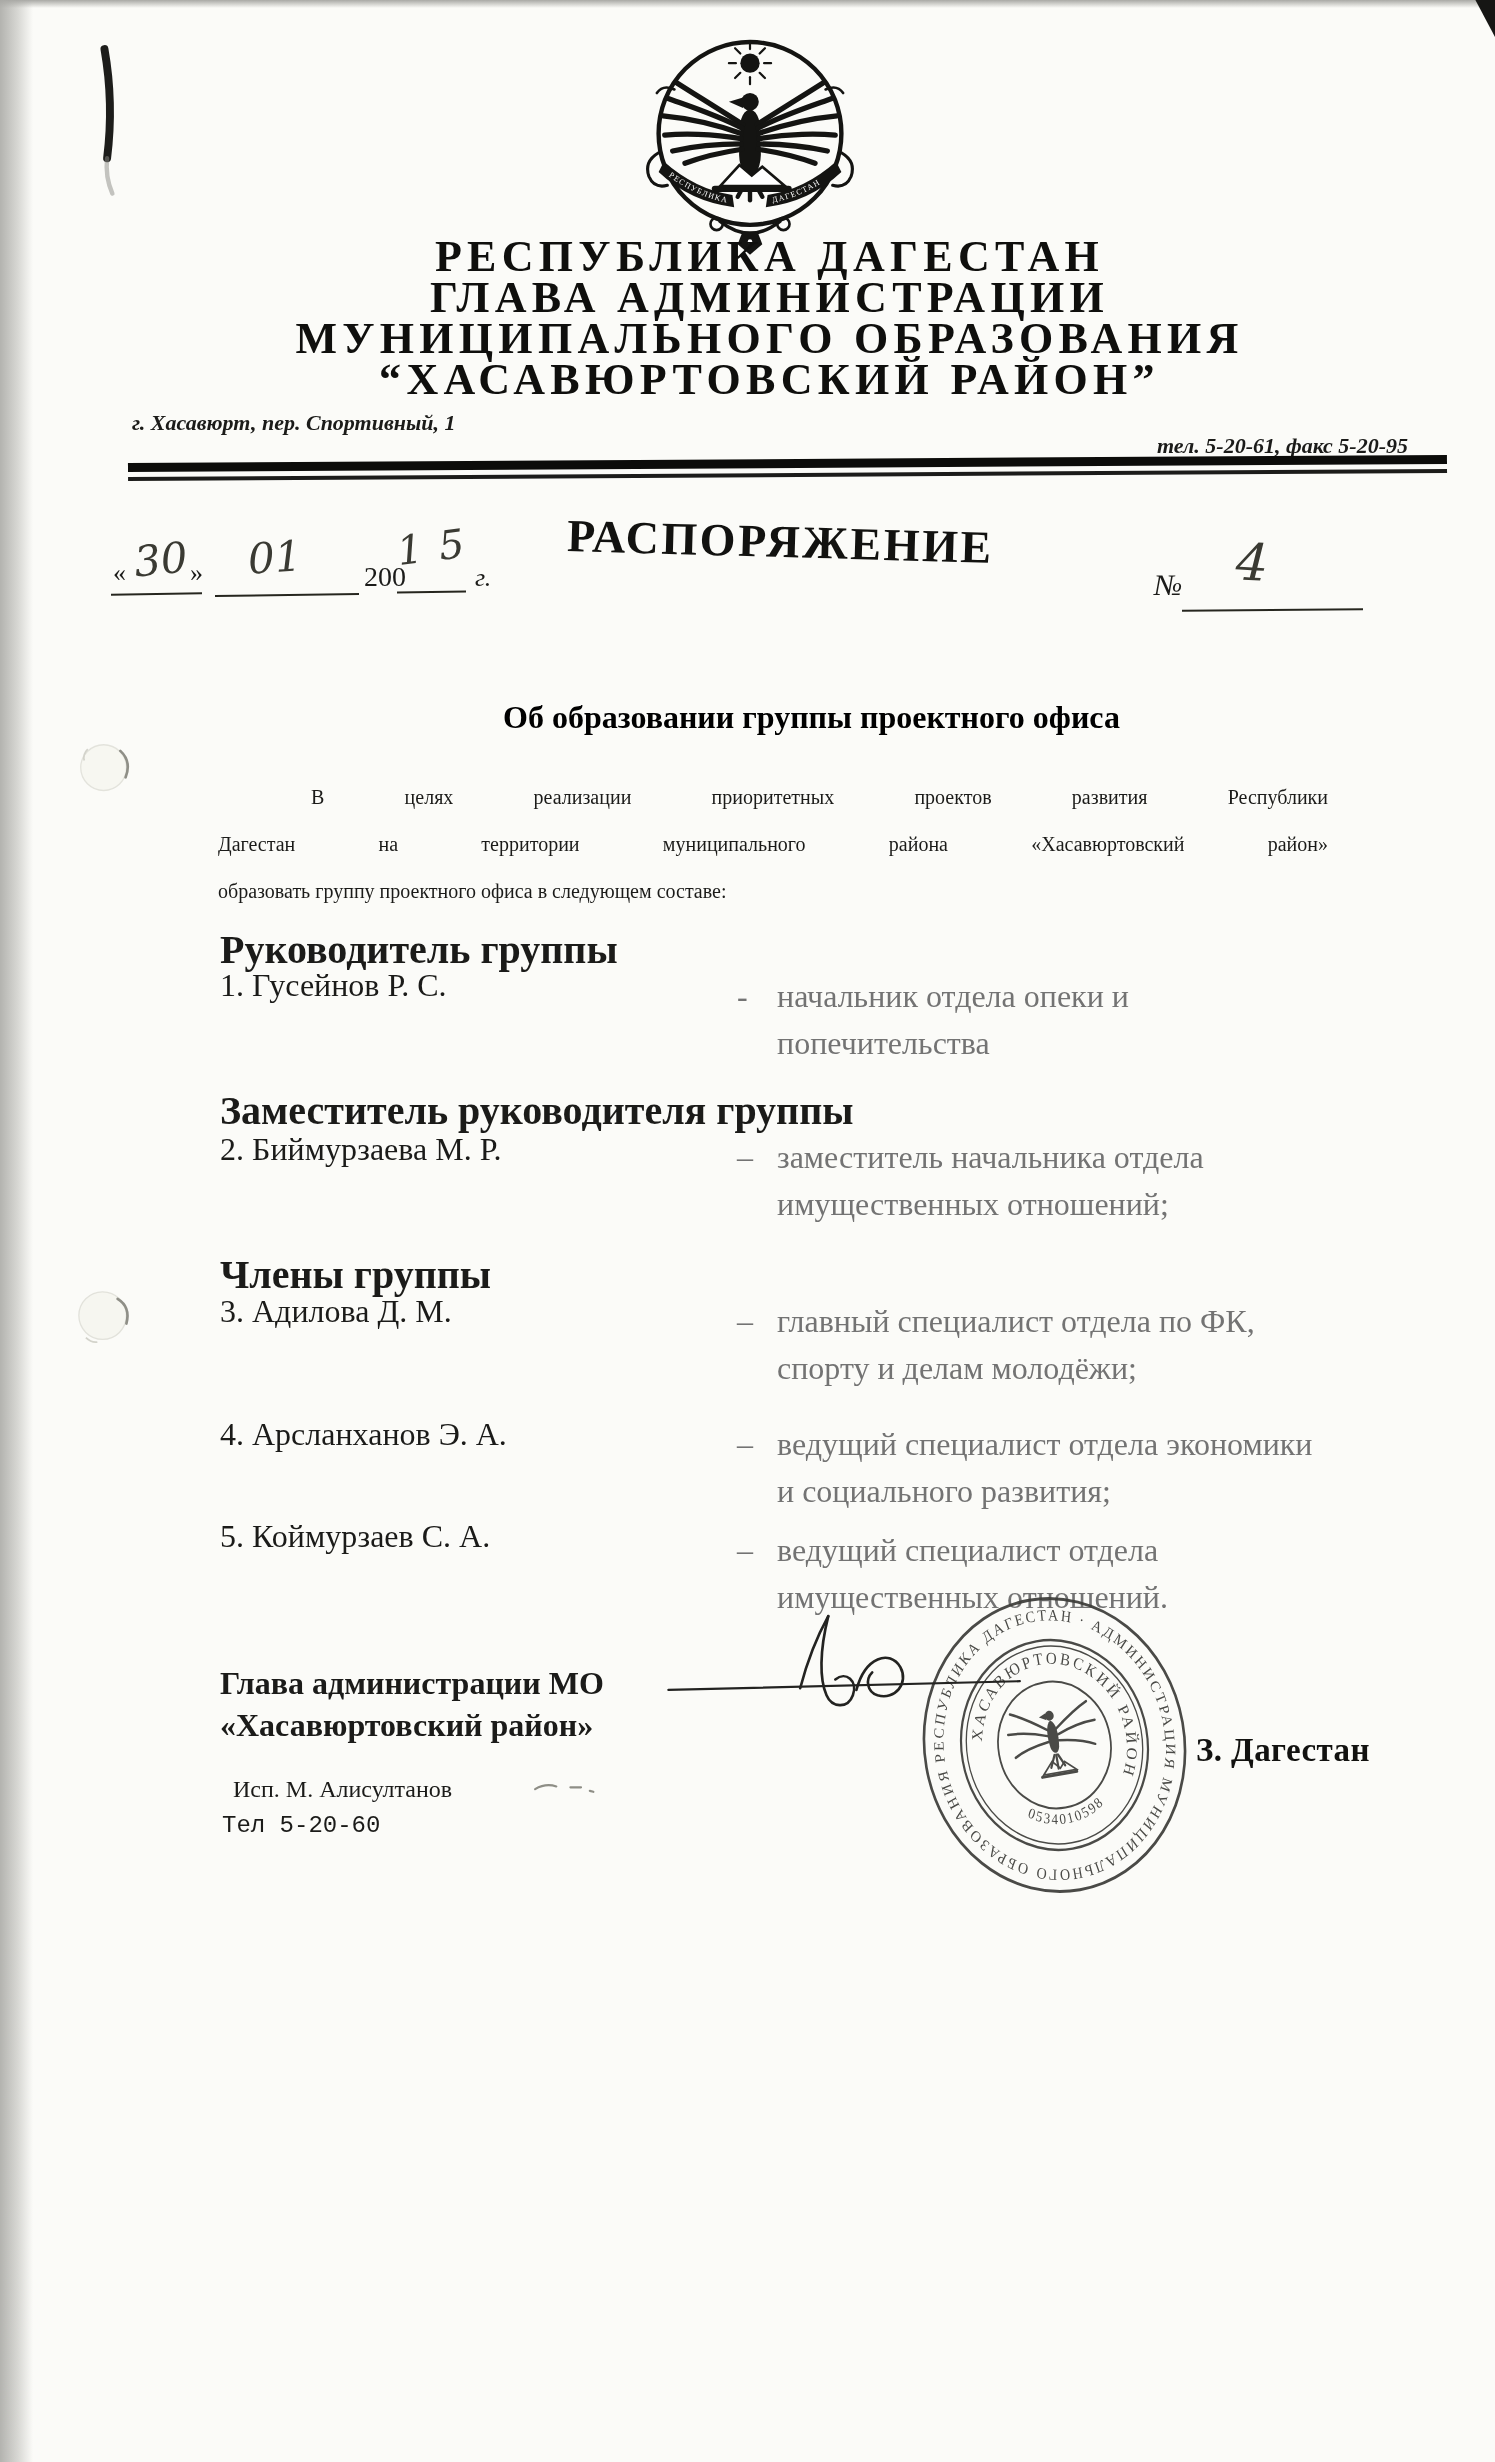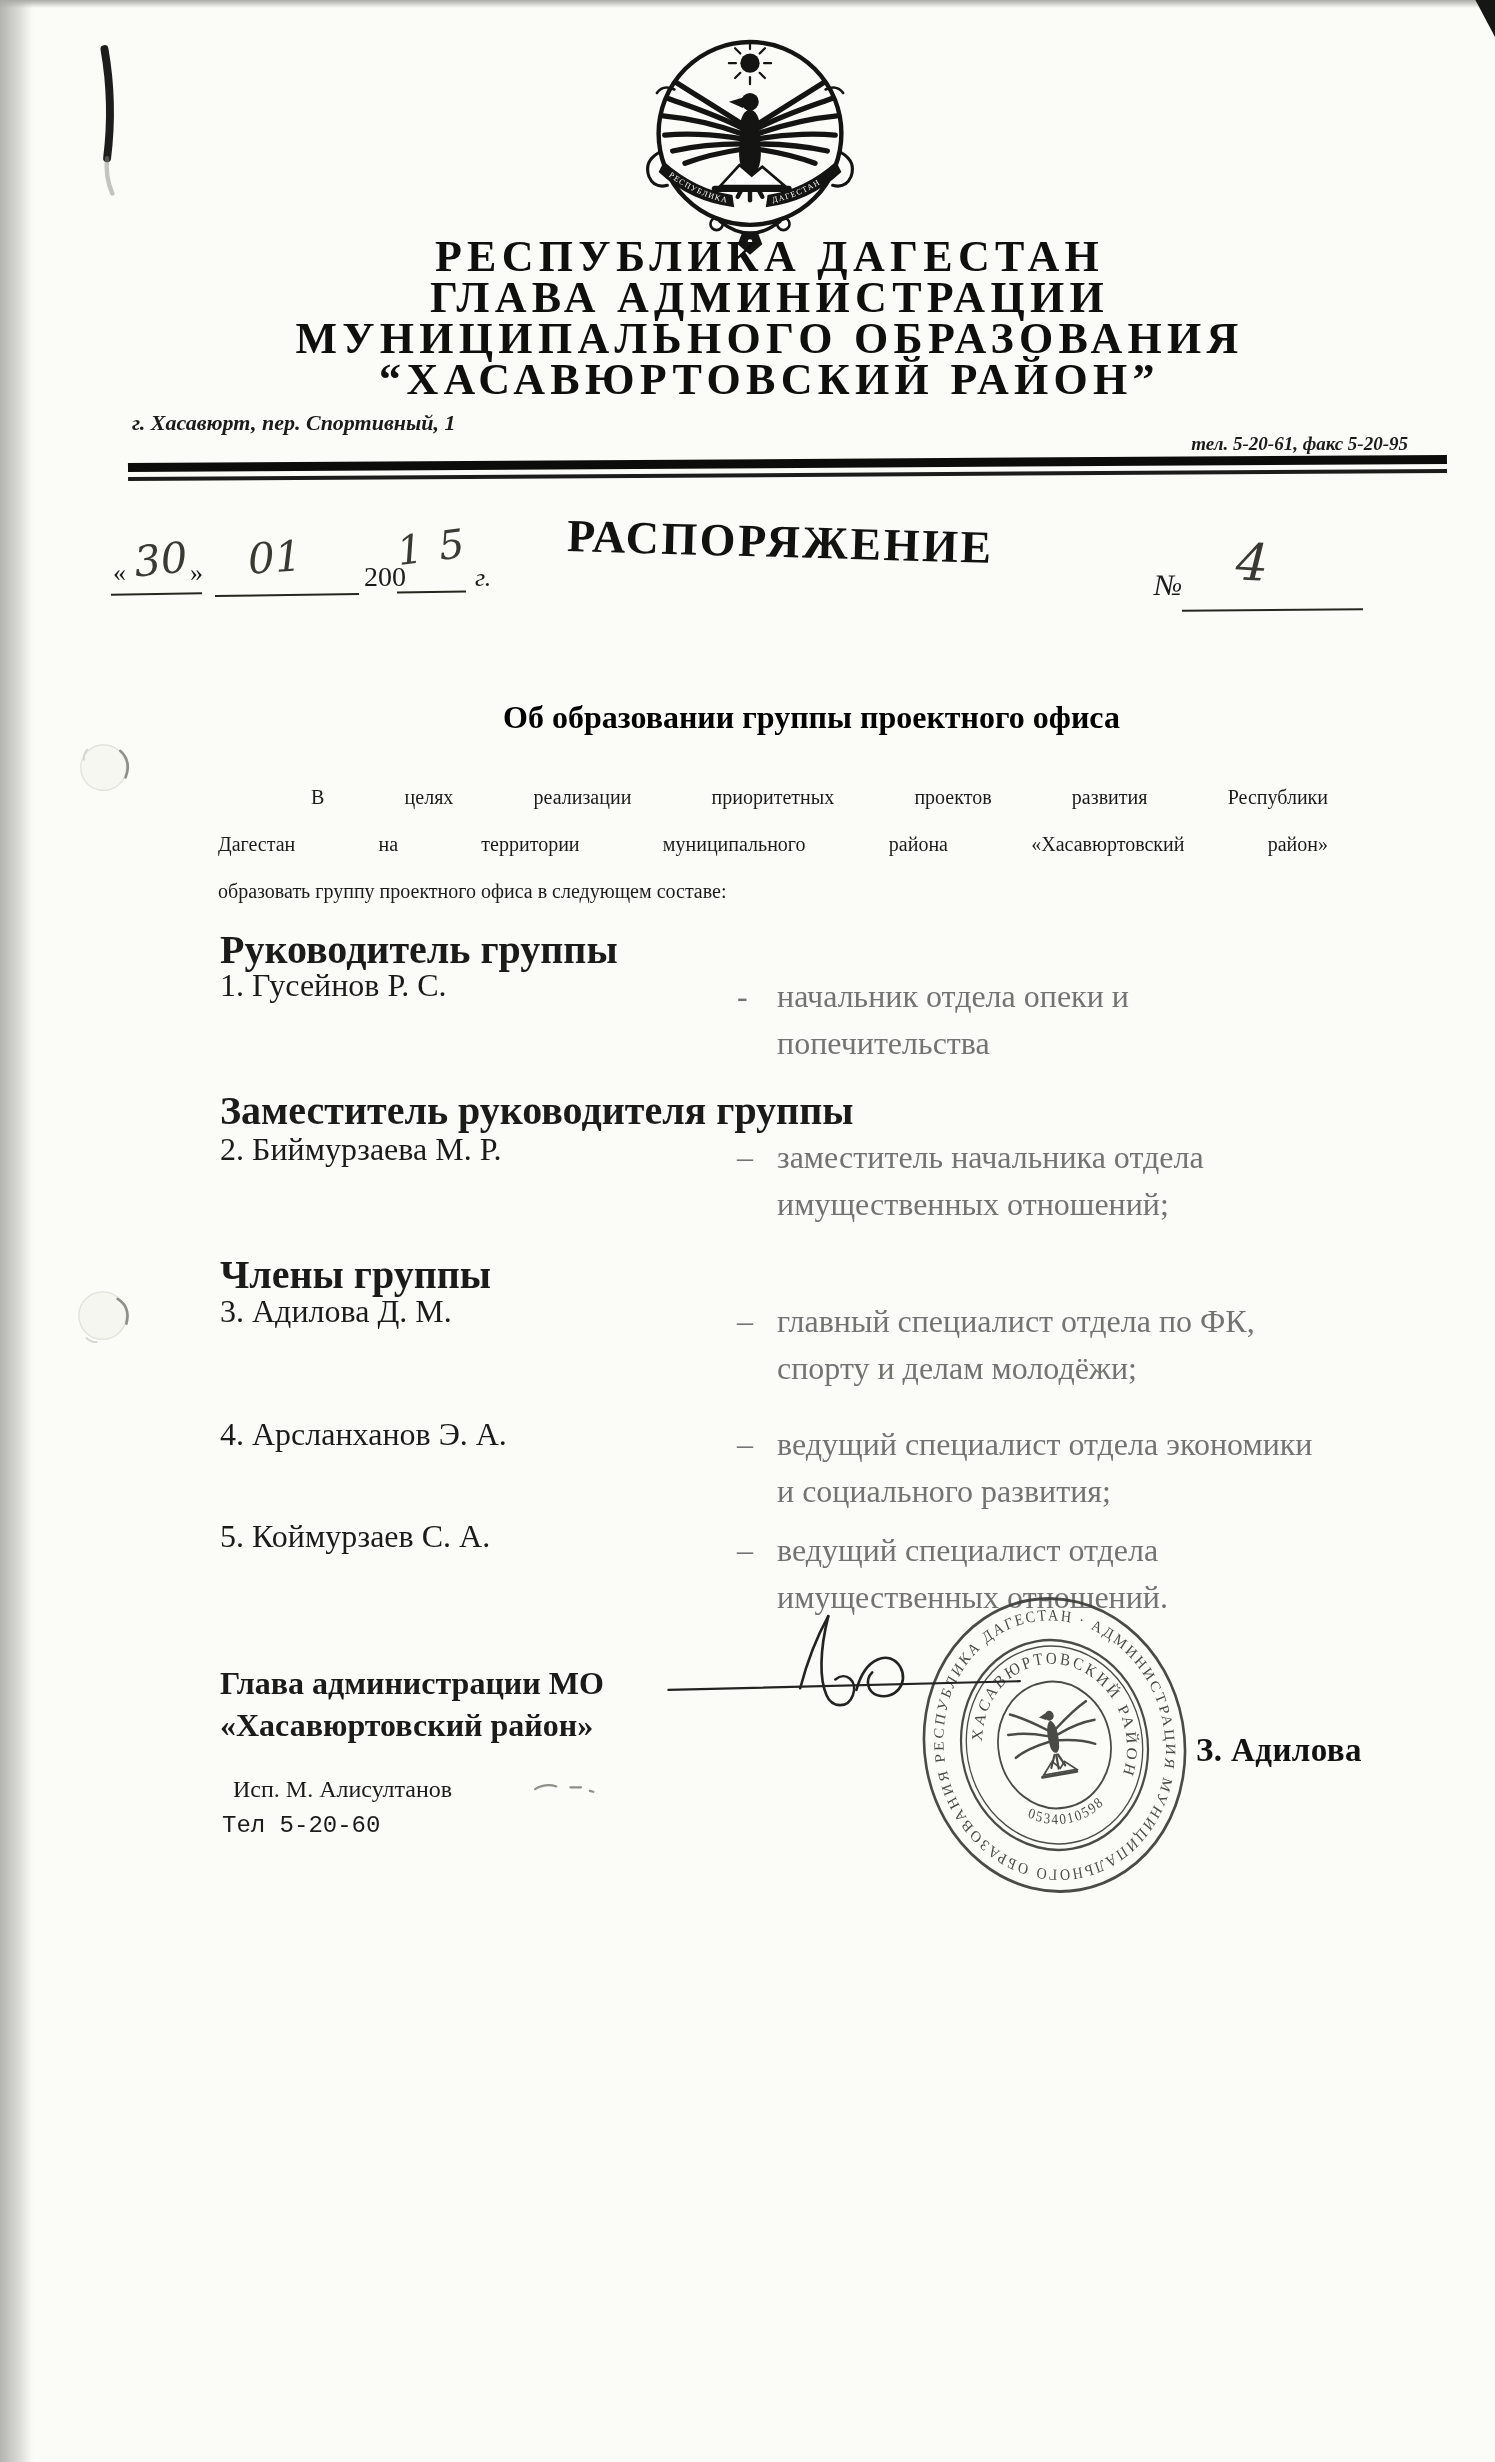--- a/index.html
+++ b/index.html
@@ -5,21 +5,21 @@
   html,body{margin:0;padding:0;}
   body{width:1495px;height:2462px;position:relative;background:#e8e8e4;font-family:"Liberation Serif","DejaVu Serif",serif;}
   .sheet{position:absolute;left:0;top:0;width:1495px;height:2462px;background:#fbfbf8;overflow:hidden;}
   .t{position:absolute;white-space:nowrap;color:#1b1b19;}
   .edge-left{position:absolute;left:0;top:0;width:33px;height:100%;background:linear-gradient(90deg,#b3b3af 0%,#d8d8d4 55%,rgba(235,235,231,0) 100%);}
   .edge-top{position:absolute;left:0;top:0;width:100%;height:8px;background:linear-gradient(180deg,#a9a9a5 0%,rgba(235,235,231,0) 100%);}
   .corner-tr{position:absolute;left:1467px;top:0;width:28px;height:37px;background:#161614;clip-path:polygon(100% 0,100% 100%,30% 0);}
   .hdr-block{position:absolute;left:154px;top:236px;width:1231px;text-align:center;}
   .hdr-line{display:block;font-weight:bold;font-size:44px;line-height:41px;letter-spacing:5.3px;color:#0f0f0d;}
   .addr{font-size:22px;font-style:italic;font-weight:bold;}
-  .phone{font-size:19px;font-style:italic;font-weight:bold;text-align:right;}
+  .phone{font-size:22px;font-style:italic;font-weight:bold;text-align:right;}
   .rule-wrap{position:absolute;left:128px;top:459px;width:1319px;transform:rotate(-0.35deg);}
   .rule-thick{height:8.8px;background:#0c0c0a;}
   .rule-thin{height:3.5px;background:#1c1c1a;margin-top:5.3px;}
   .hw{position:absolute;font-family:"DejaVu Serif",serif;font-style:italic;color:#3a3a33;white-space:nowrap;}
   .uline{position:absolute;height:1.8px;background:#26261f;}
   .doc-title{position:absolute;left:521px;top:515px;width:519px;text-align:center;font-size:46px;font-weight:bold;letter-spacing:2.6px;color:#121210;transform:rotate(1.6deg);}
   .subject{position:absolute;left:281px;top:699px;width:1061px;text-align:center;font-size:32px;font-weight:bold;}
   .body-par{position:absolute;left:218px;top:774px;width:1110px;font-size:20px;line-height:47px;color:#1b1b19;}
   .jline{text-align:justify;text-align-last:justify;height:47px;}
   .jline.first{margin-left:93px;width:1017px;}
@@ -243,21 +243,21 @@
 
   <svg class="abs" style="left:642px;top:1602px;z-index:4;" width="413" height="132" viewBox="0 0 470 150">
     <g stroke="#232321" fill="none" stroke-linecap="round">
       <path d="M30,100 L430,90" stroke-width="2.5"></path>
       <path d="M212,16 C202,56 202,88 210,106 C216,120 234,122 240,106 C246,90 232,78 220,88" stroke-width="3"></path>
       <path d="M244,100 C254,62 282,54 294,74 C304,92 288,112 268,106 C256,102 254,88 262,80" stroke-width="3"></path>
       <path d="M180,98 C190,60 202,34 212,16" stroke-width="3"></path>
     </g>
   </svg>
 
-  <span class="t signer" style="left:1196px;top:1732px;">З. Адилова</span>
+  <span class="t signer" style="left:1196px;top:1732px;">З. Дагестан</span>
 
   <svg class="abs" style="left:528px;top:1775px;" width="106" height="30" viewBox="0 0 120 34">
     <path d="M8,16 q12,-7 24,-3 M48,14 l12,0 M70,18 l4,1" stroke="#8e8e86" stroke-width="2.5" fill="none" stroke-linecap="round"></path>
   </svg>
 
   <span class="t foot" style="left:233px;top:1776px;">Исп. М. Алисултанов</span>
   <span class="t foot" style="left:222px;top:1812px;font-family:Liberation Mono, monospace;">Тел 5-20-60</span>
 
 </div>
 

